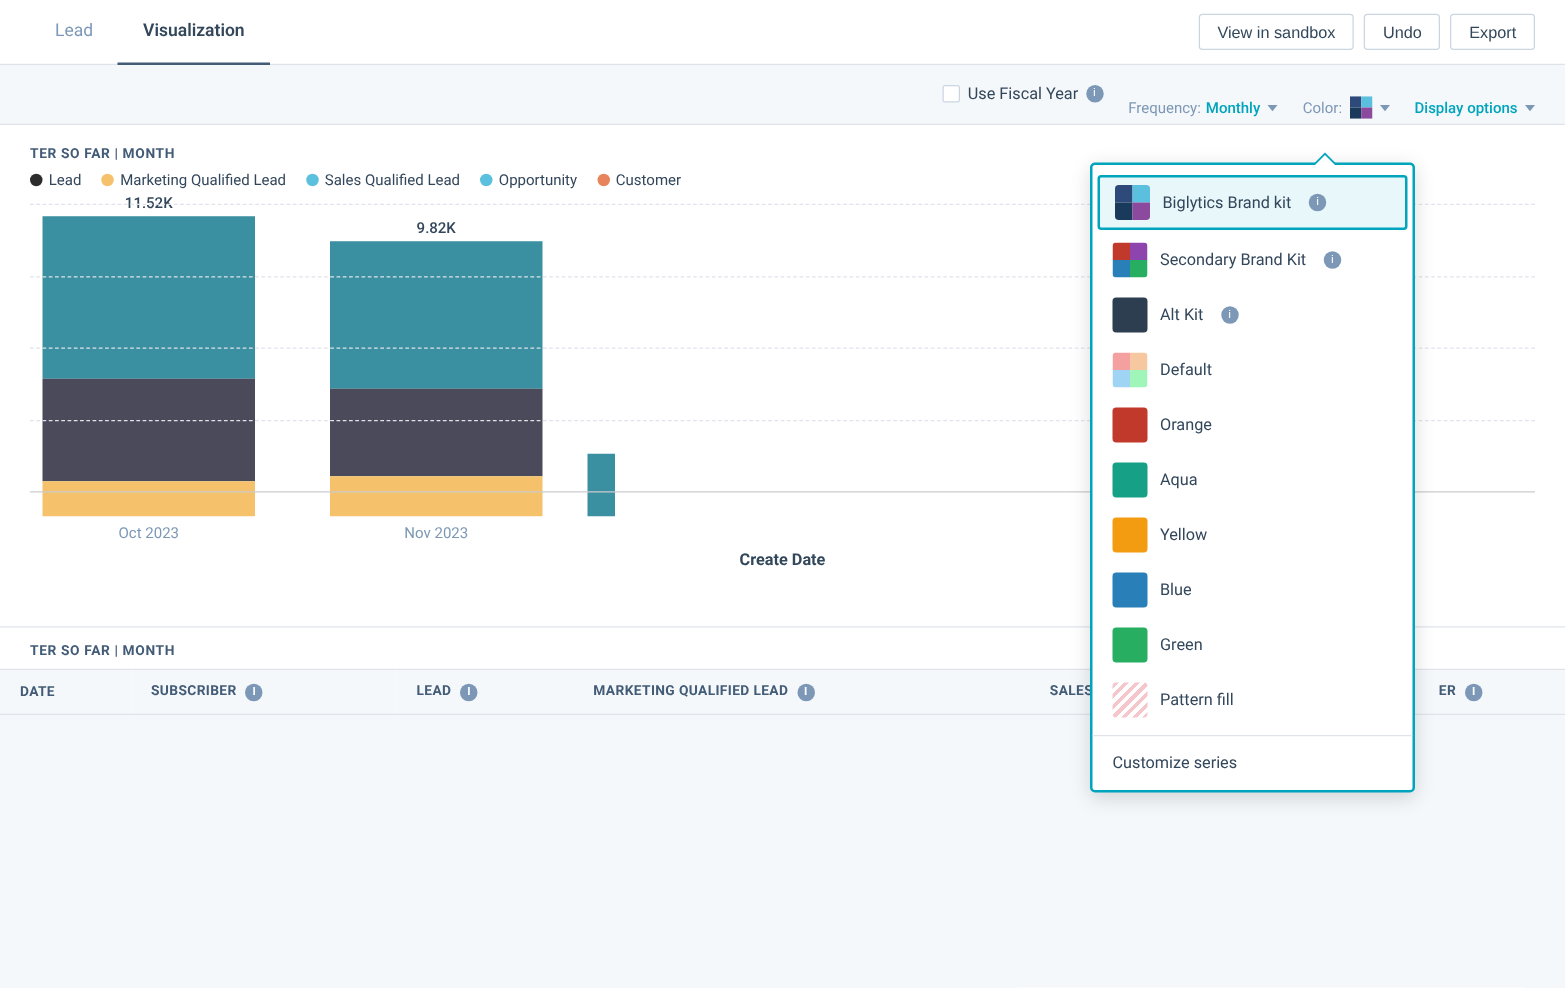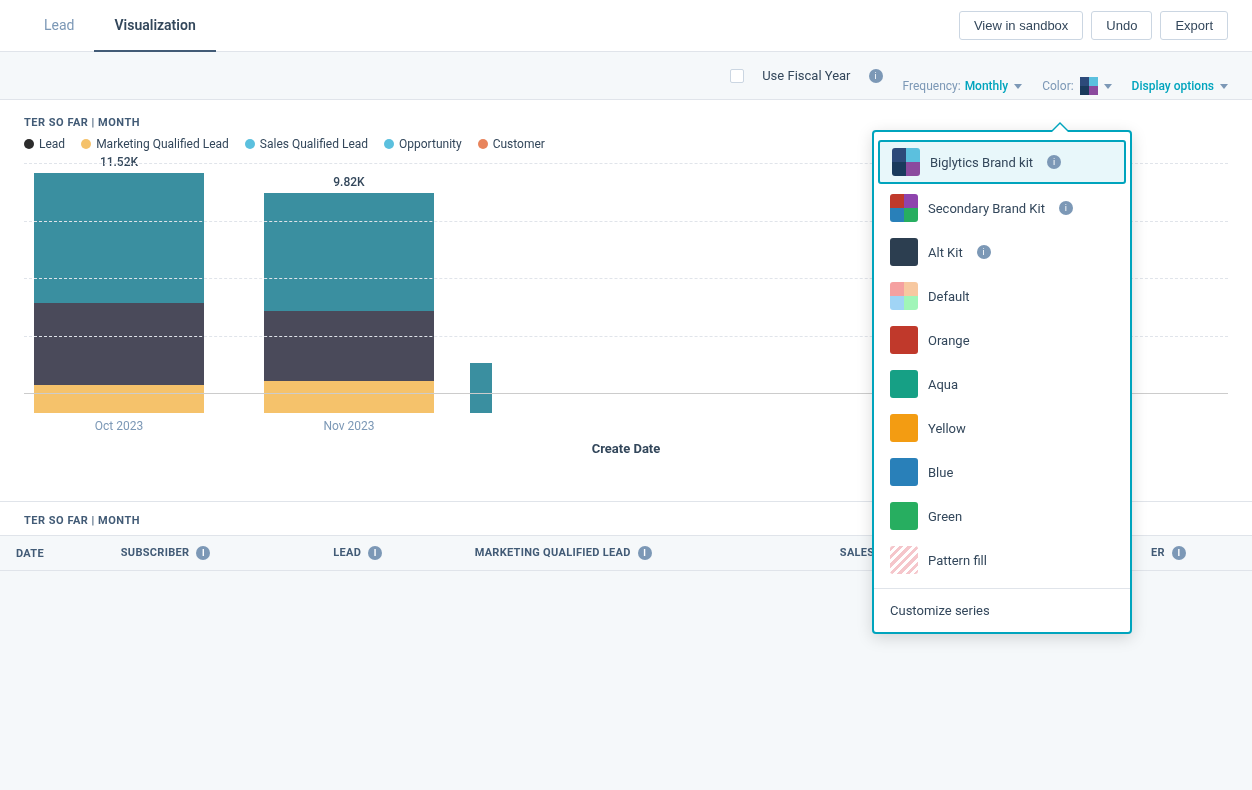--- a/index.html
+++ b/index.html
@@ -67,22 +67,21 @@
       border-bottom: 1px solid #e0e4ea;
       display: flex;
       align-items: center;
       justify-content: flex-end;
       padding: 10px 24px;
       gap: 20px;
       height: 48px;
     }
     .fiscal-year {
       display: flex;
-      align-items: center;
-      gap: 18px;
+      gap: 6px;
       font-size: 13px;
       color: #33475b;
       padding-left: 18px;
     }
     .checkbox {
       width: 14px;
       height: 14px;
       border: 1px solid #cbd6e2;
       border-radius: 2px;
       background: #fff;

